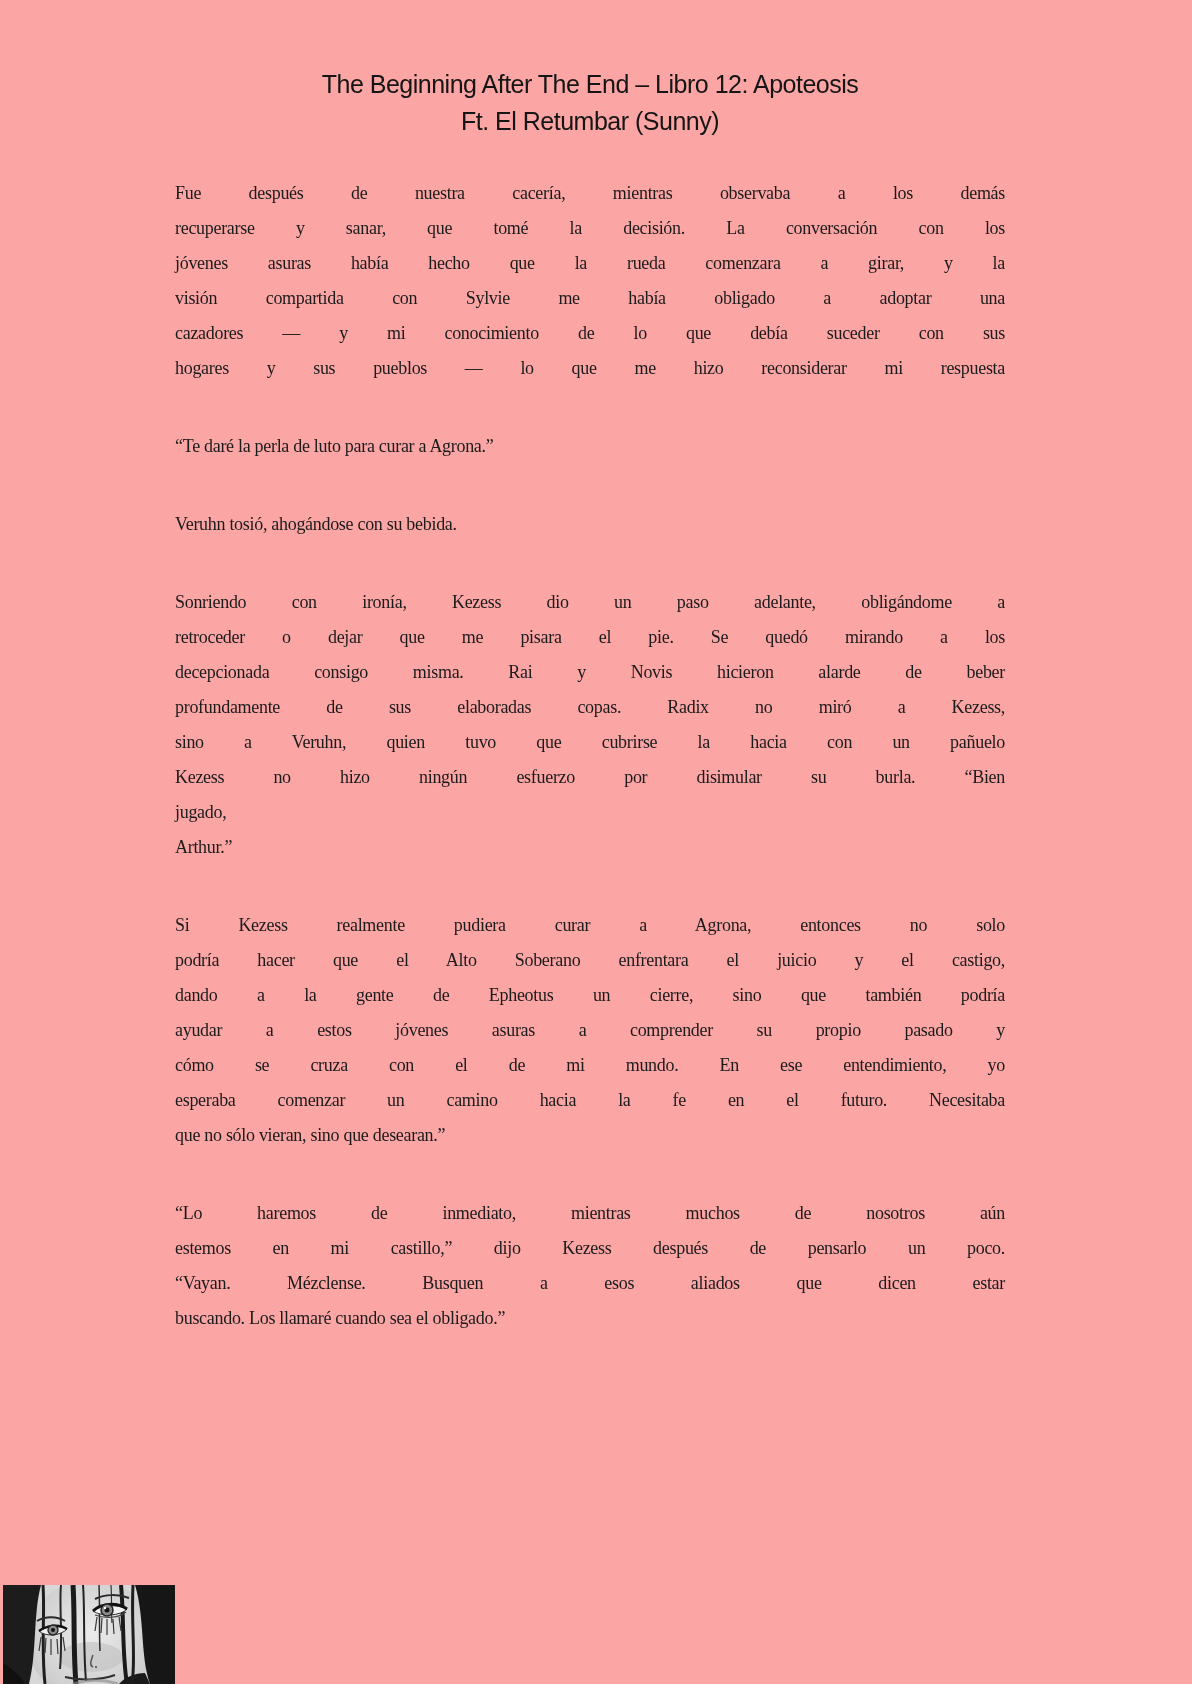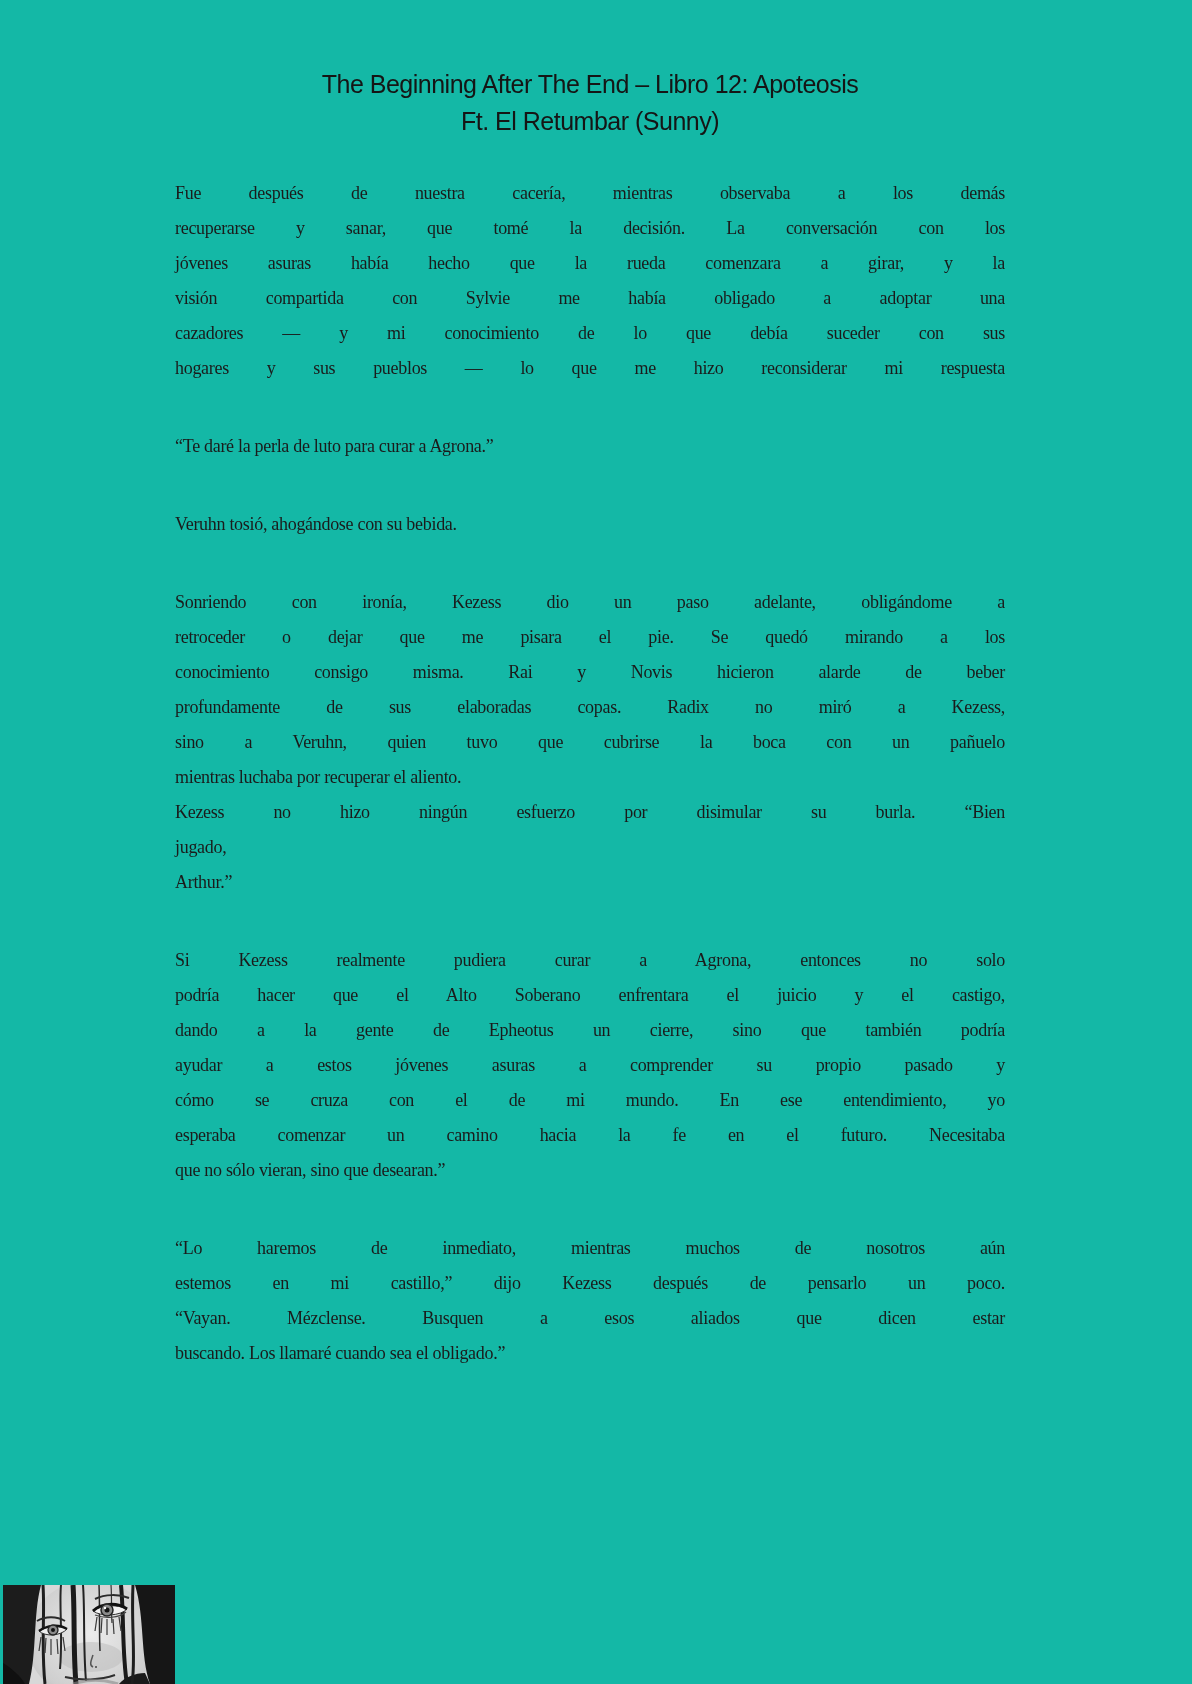--- a/index.html
+++ b/index.html
@@ -4,21 +4,21 @@
 <style>
   html, body {
     margin: 0;
     padding: 0;
     background: #ffffff;
   }
   .page {
     position: relative;
     width: 1192px;
     height: 1684px;
-    background: #14b8a6;
+    background: #fca5a5;
     color: #1a1a1a;
     font-family: "Liberation Serif", serif;
     overflow: hidden;
   }
   .title-block {
     position: absolute;
     left: 175px;
     top: 66px;
     width: 830px;
     text-align: center;
@@ -84,24 +84,23 @@
       </div>
       <div class="para">
         <div class="line">“Te daré la perla de luto para curar a Agrona.”</div>
       </div>
       <div class="para">
         <div class="line">Veruhn tosió, ahogándose con su bebida.</div>
       </div>
       <div class="para">
         <div class="line stretch">Sonriendo con ironía, Kezess dio un paso adelante, obligándome a</div>
         <div class="line stretch">retroceder o dejar que me pisara el pie. Se quedó mirando a los</div>
-        <div class="line stretch">conocimiento consigo misma. Rai y Novis hicieron alarde de beber</div>
+        <div class="line stretch">decepcionada consigo misma. Rai y Novis hicieron alarde de beber</div>
         <div class="line stretch">profundamente de sus elaboradas copas. Radix no miró a Kezess,</div>
-        <div class="line stretch">sino a Veruhn, quien tuvo que cubrirse la boca con un pañuelo</div>
-        <div class="line">mientras luchaba por recuperar el aliento.</div>
+        <div class="line stretch">sino a Veruhn, quien tuvo que cubrirse la hacia con un pañuelo</div>
         <div class="line stretch">Kezess no hizo ningún esfuerzo por disimular su burla. “Bien</div>
         <div class="line">jugado,</div>
         <div class="line">Arthur.”</div>
       </div>
       <div class="para">
         <div class="line stretch">Si Kezess realmente pudiera curar a Agrona, entonces no solo</div>
         <div class="line stretch">podría hacer que el Alto Soberano enfrentara el juicio y el castigo,</div>
         <div class="line stretch">dando a la gente de Epheotus un cierre, sino que también podría</div>
         <div class="line stretch">ayudar a estos jóvenes asuras a comprender su propio pasado y</div>
         <div class="line stretch">cómo se cruza con el de mi mundo. En ese entendimiento, yo</div>

